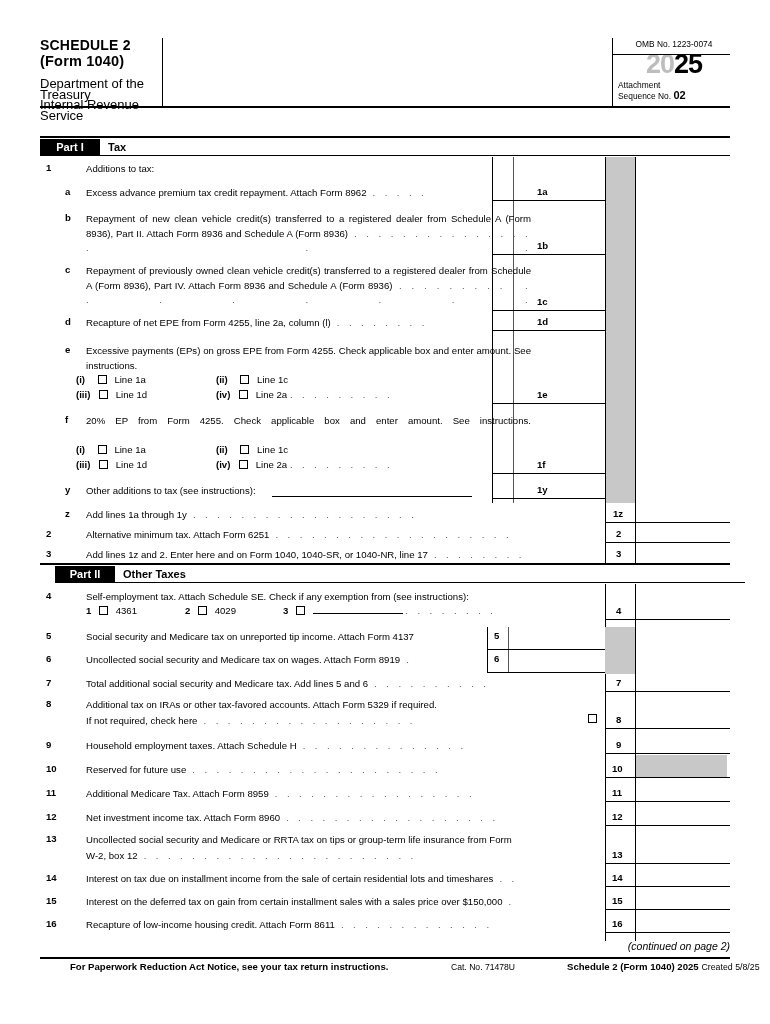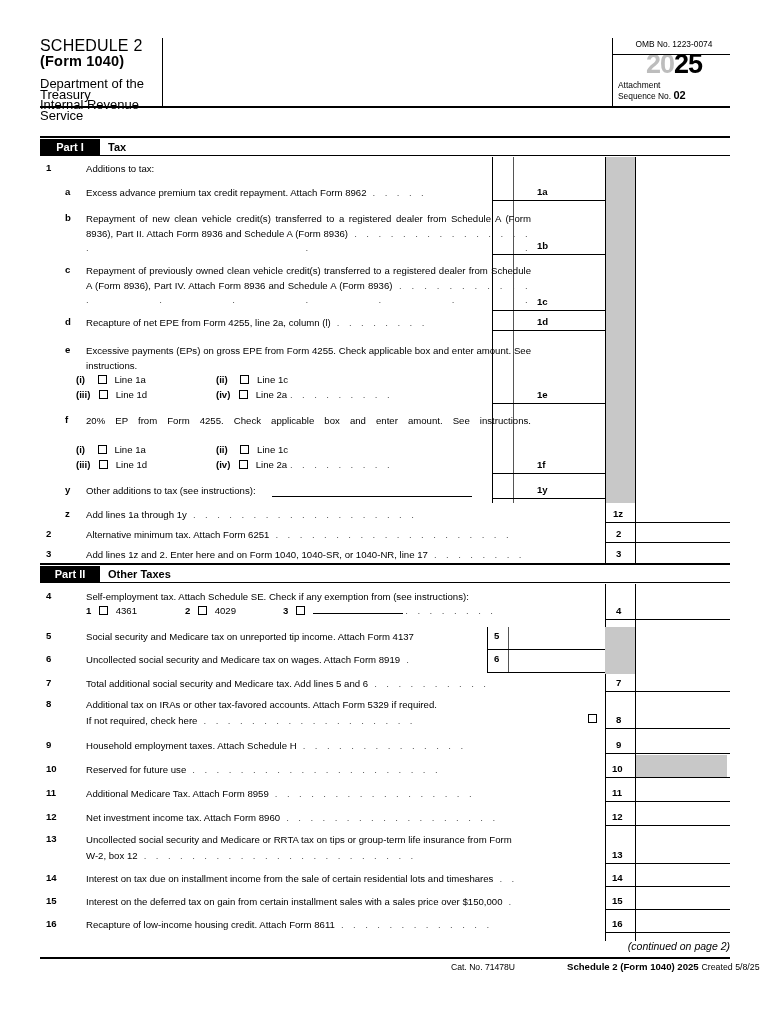--- a/index.html
+++ b/index.html
@@ -9,21 +9,21 @@
     background:#ffffff;
     font-family:"Liberation Sans", sans-serif;
     color:#000;
     -webkit-font-smoothing:none;
   }
   .page { position:relative; width:770px; height:1024px; padding:0; }
 
   
   .header { position:absolute; left:40px; top:38px; width:690px; height:68px; }
   .hdr-left { position:absolute; left:0; top:0; width:120px; }
-  .sched-title { font-size:16px; font-weight:normal; line-height:15px; letter-spacing:.2px; }
+  .sched-title { font-size:14px; font-weight:bold; line-height:15px; letter-spacing:.2px; }
   .sched-form { font-size:14.5px; font-weight:bold; line-height:16px; letter-spacing:.2px; }
   .dept { font-size:13px; line-height:10.5px; margin-top:10px; }
 
   .hdr-vrule { position:absolute; top:0; width:1px; background:#000; }
   .hdr-vrule.l { left:122px; height:68px; }
   .hdr-vrule.r { left:572px; height:68px; }
 
   .hdr-center { position:absolute; left:130px; top:0; width:436px; text-align:center; }
   .main-title { font-size:18px; font-weight:bold; margin-top:3px; letter-spacing:.1px; }
   .sub1 { font-size:9.6px; font-weight:bold; margin-top:7px; }
@@ -252,21 +252,21 @@
 
   <div class="row" style="top:548px;">
     <span class="num">3</span>
     <span class="txt" style="top:0;"><span>Add lines 1z and 2. Enter here and on Form 1040, 1040-SR, or 1040-NR, line 17</span><span class="leader"> . . . . . . . .</span></span>
   </div>
   <div class="boxnum" style="left:616px; top:548px;">3</div>
   <div style="position:absolute;left:641px;top:546px;width:85px;height:14px;font-size:9.6px;"></div>
 
   <div class="rule-thick" style="top:563px;"></div>
 
-  <div class="parthdr" style="top:566px;">
+  <div class="parthdr" style="top:566px;margin-left:15px;">
     <div class="tag">Part II</div>
     <div class="name">Other Taxes</div>
     <div class="base"></div>
   </div>
 
   <div class="vline" style="left:605px; top:584px; height:357px; background:#000;"></div>
   <div class="vline" style="left:635px; top:584px; height:357px; background:#000;"></div>
 
   <div class="vline" style="left:487px; top:627px; height:46px; background:#000;"></div>
   <div class="vline" style="left:508px; top:627px; height:46px;"></div>
@@ -396,19 +396,20 @@
     <span class="txt" style="top:0;"><span>Recapture of low-income housing credit. Attach Form 8611</span><span class="leader"> . . . . . . . . . . . . .</span></span>
   </div>
   <div class="boxnum" style="left:612px; top:918px;">16</div>
   <div style="position:absolute;left:641px;top:916px;width:85px;height:14px;font-size:9.6px;"></div>
   <div class="hline dark" style="left:605px; top:932px; width:125px;"></div>
 
   <div class="footer-note ital" style="left:0; top:940px; width:730px; text-align:right; font-size:10.5px;">(continued on page 2)</div>
 
   <div class="rule-thick" style="top:957px;"></div>
 
+  <div class="footer-note" style="left:41px; top:961px; font-weight:bold;">For Paperwork Reduction Act Notice, see your tax return instructions.</div>
   <div class="footer-note" style="left:422px; top:962px; font-size:8.6px;">Cat. No. 71478U</div>
   <div class="footer-note" style="left:538px; top:961px;">
     <b>Schedule 2 (Form 1040) 2025</b>
     <span style="font-size:8.8px;">Created 5/8/25</span>
   </div>
 
 </div>
 
 </body></html>

